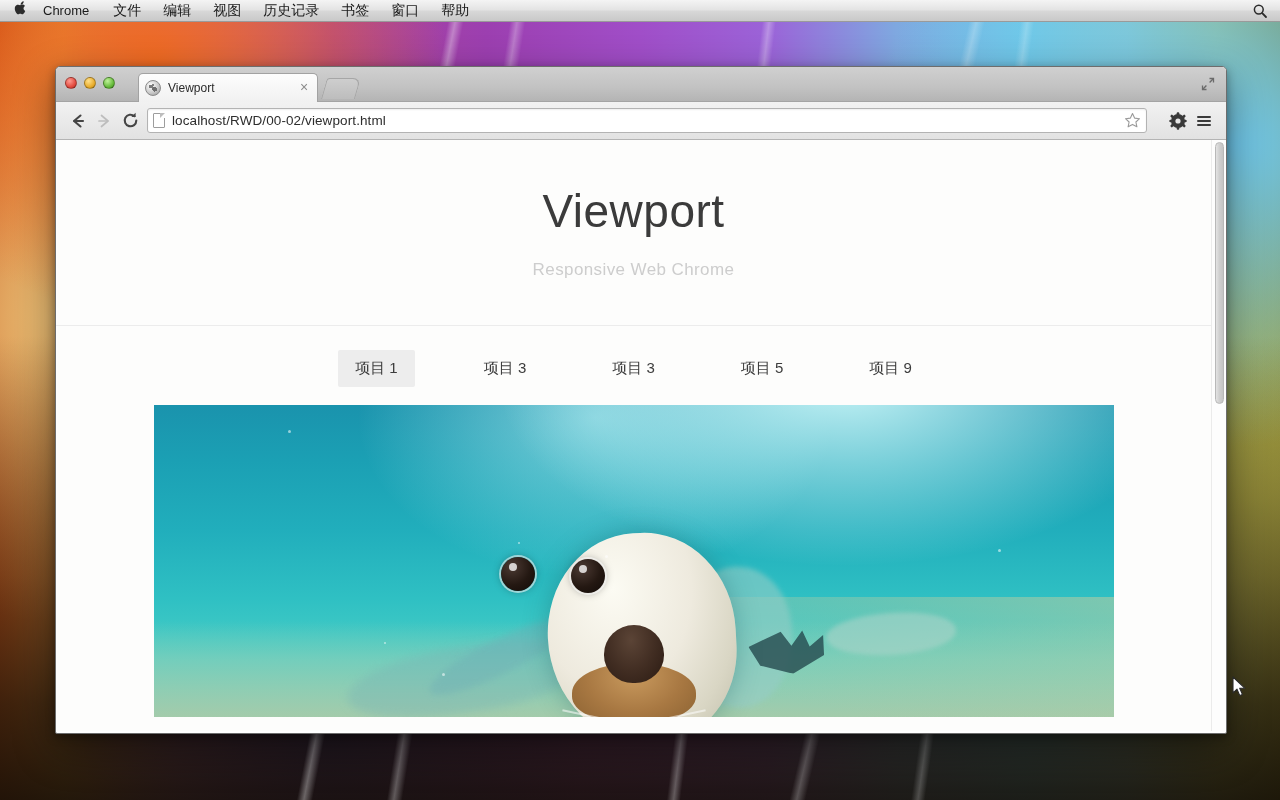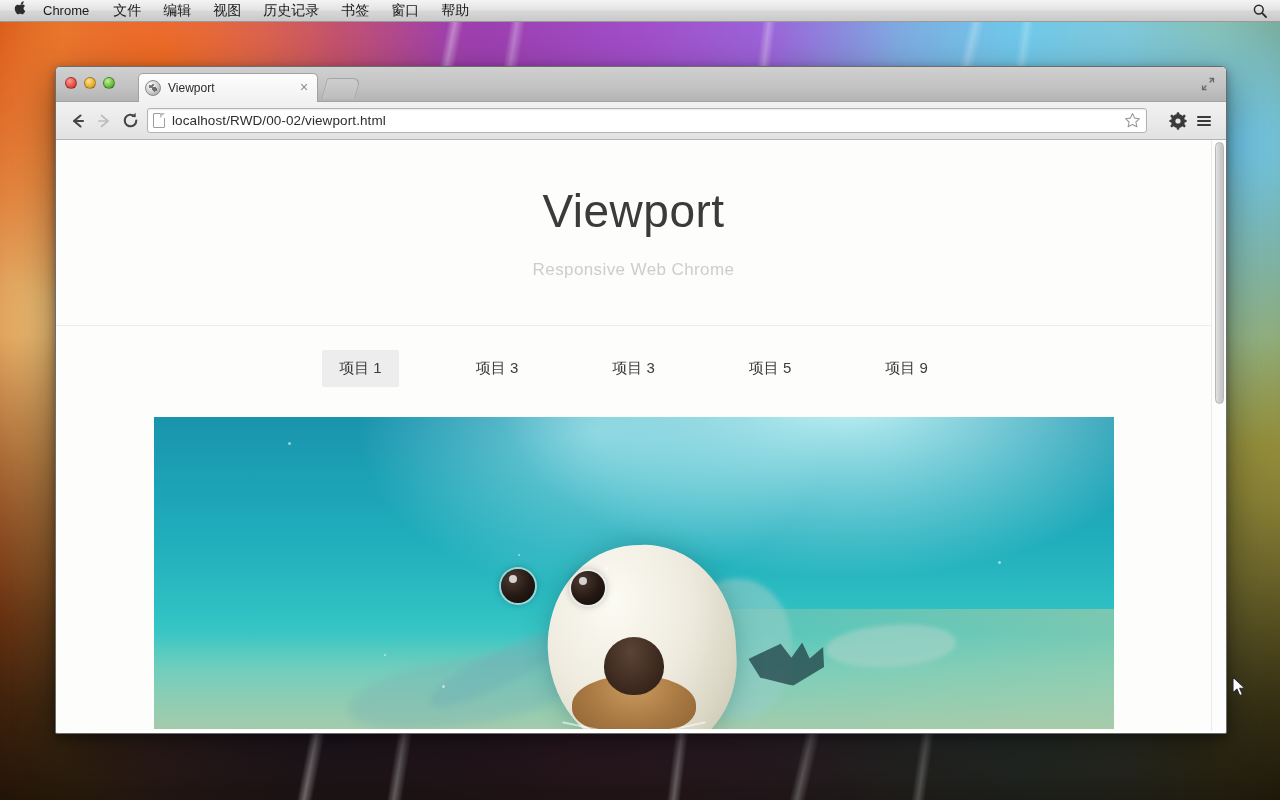--- a/index.html
+++ b/index.html
@@ -190,21 +190,21 @@
   #hero h1 {
     font-size: 46px; font-weight: 300; color: #3b3b3b;
     letter-spacing: .5px; line-height: 1;
   }
   #hero .sub {
     margin-top: 26px; font-size: 17px; font-weight: 300;
     color: #cdcdcd; letter-spacing: .4px;
   }
   #divider { margin-top: 45px; height: 1px; background: #ececec; }
 
-  #nav { display: flex; justify-content: center; padding: 24px 0 30px; gap: 8px; }
+  #nav { display: flex; justify-content: center; padding: 24px 0 18px; gap: 0; }
   #nav .navitem {
     font-size: 15px; color: #3d3d3d;
     padding: 9px 17px; margin: 0 26px;
     border-radius: 2px; white-space: nowrap;
     font-family: "Liberation Sans", sans-serif;
   }
   #nav .navitem.active { background: #ededed; }
 
   #photo {
     margin: 0 auto; width: 960px; height: 312px;

